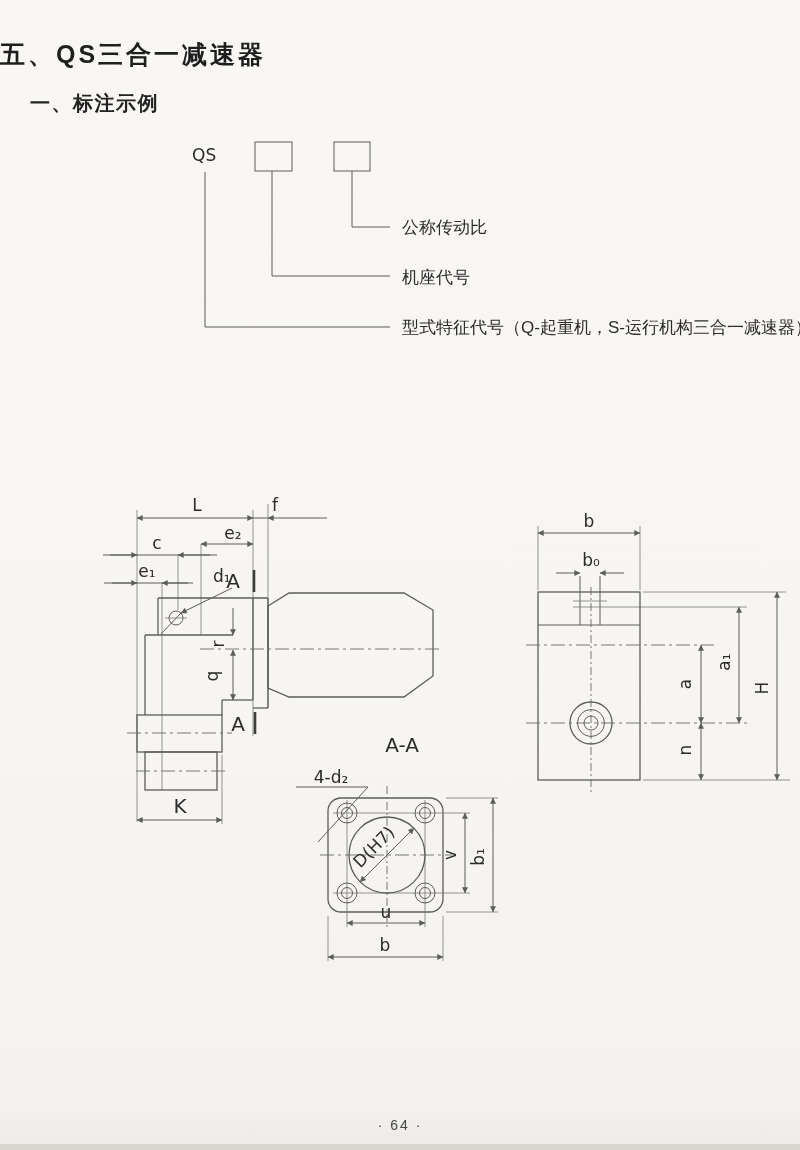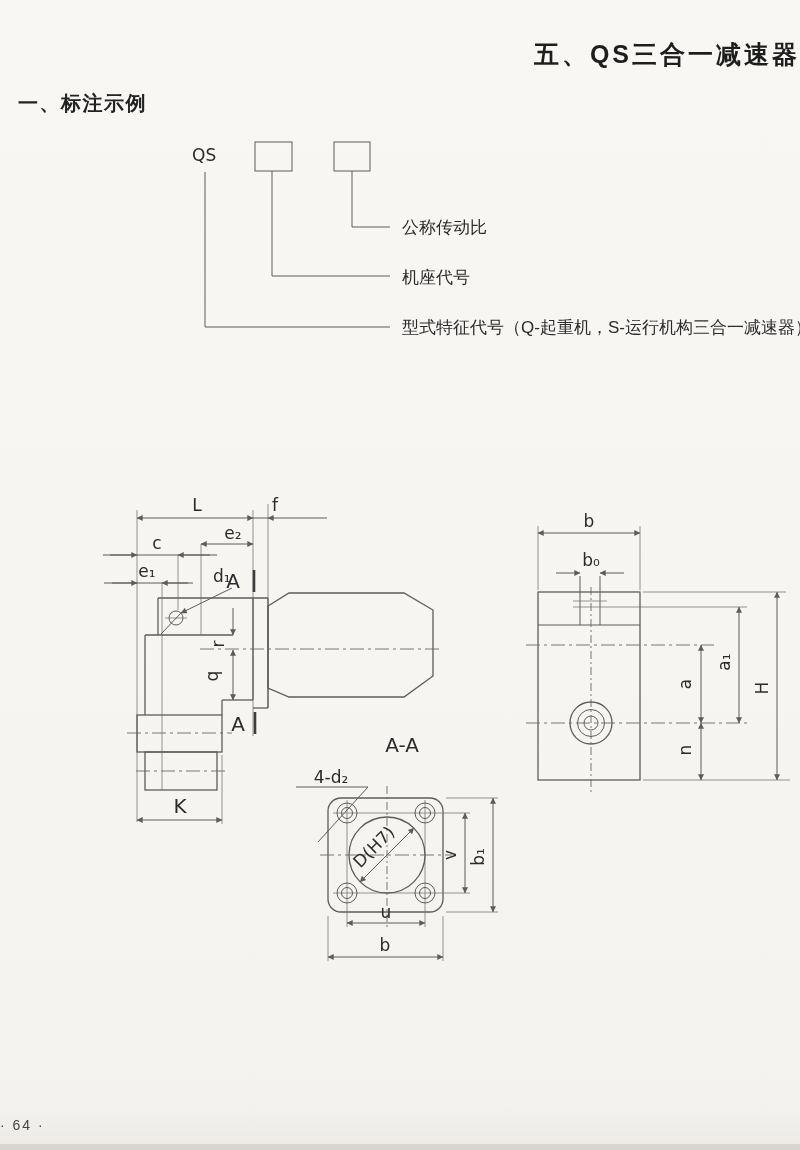--- a/index.html
+++ b/index.html
@@ -2,31 +2,31 @@
 <html><head>
 <meta charset="utf-8">
 <style>
   html,body{margin:0;padding:0;background:#888;}
   .page{
     position:relative;width:800px;height:1150px;margin:0 auto;overflow:hidden;
     background:linear-gradient(180deg,#f8f7f4 0%,#f6f5f2 60%,#f3f2ee 96%,#eceae6 100%);
     font-family:"Liberation Sans","DejaVu Sans",sans-serif;color:#2a2a2a;
   }
   .doc-title{
-    position:absolute;top:38px;left:0;width:100%;text-align:right;
+    position:absolute;top:38px;left:0;width:100%;text-align:left;
     font-size:25px;font-weight:bold;letter-spacing:3px;color:#1e1e1e;
   }
   .sec-heading{
     position:absolute;left:18px;font-size:20px;font-weight:bold;
     letter-spacing:1.5px;color:#222;
   }
-  .sec-1{top:90px;}
+  .sec-1{top:90px;margin-left:12px;}
   .sec-2{top:399px;}
   .page-number{
-    position:absolute;top:1117px;left:0;width:100%;
+    position:absolute;top:1117px;left:0;width:100%;text-align:center;
     font-size:14px;color:#454545;letter-spacing:2px;
   }
   .scan-band{
     position:absolute;left:0;bottom:0;width:100%;height:6px;
     background:#d8d5d0;
   }
   svg{position:absolute;top:0;left:0;}
   .ln{stroke:#5c5c5c;stroke-width:1;fill:none;}
   .outline{stroke:#5c5c5c;stroke-width:1.3;fill:none;}
   .thin{stroke:#7a7a7a;stroke-width:0.8;fill:none;}

